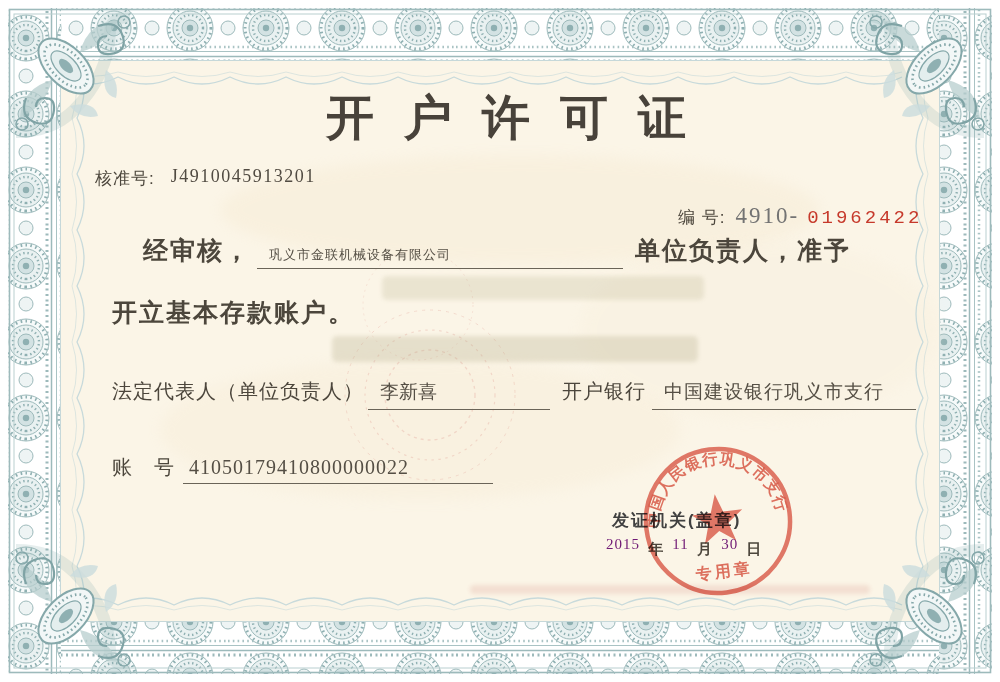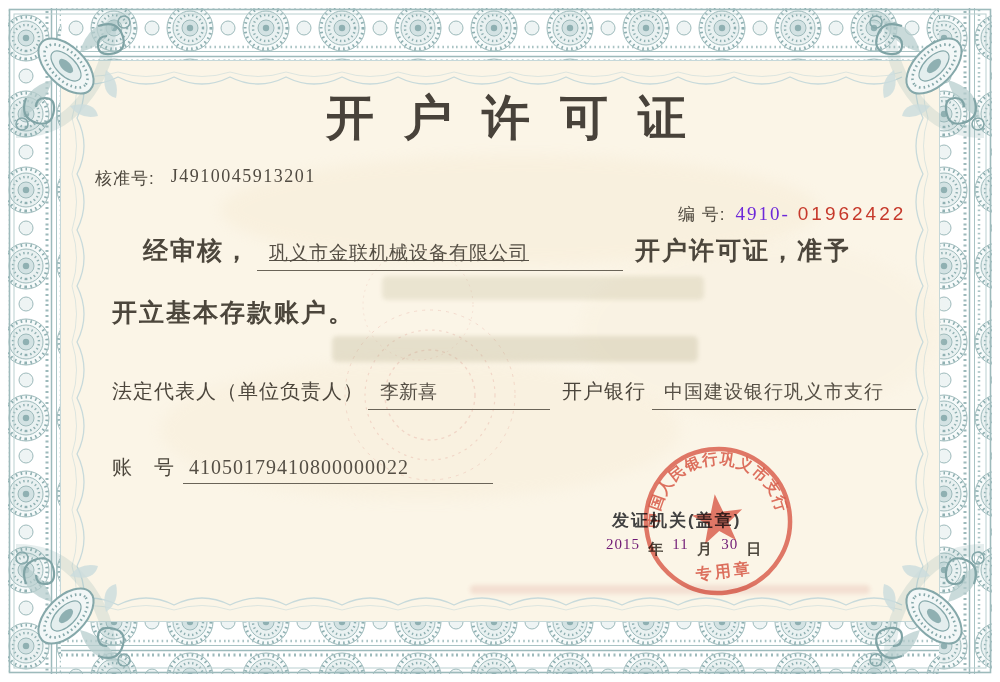--- a/index.html
+++ b/index.html
@@ -16,31 +16,31 @@
     position:absolute;top:86px;left:0;width:100%;text-align:center;
     font-family:"Liberation Serif","DejaVu Serif",serif;font-weight:700;
     font-size:48px;letter-spacing:30px;padding-left:42px;box-sizing:border-box;
     color:#48423a;
   }
   .meta-left{position:absolute;top:167px;left:95px;display:flex;align-items:baseline;}
   .meta-right{position:absolute;top:167px;left:678px;display:flex;align-items:baseline;margin-top:36px;}
   .meta-label{font-size:17px;font-weight:500;letter-spacing:1px;color:#4c463c;}
   .meta-val{font-family:"Liberation Serif",serif;font-size:18px;letter-spacing:1.5px;
             margin-left:16px;color:#514b42;position:relative;top:-2px;}
-  .serial-prefix{font-family:"Liberation Serif",serif;font-size:19px;letter-spacing:2px;margin-left:10px;color:#6d28d9;}
-  .serial-red{font-family:Liberation Sans, sans-serif;font-size:19px;letter-spacing:3px;margin-left:8px;color:#c6392b;}
+  .serial-prefix{font-family:"Liberation Serif",serif;font-size:23px;letter-spacing:2px;margin-left:10px;color:#737373;}
+  .serial-red{font-family:Liberation Mono, monospace;font-size:19px;letter-spacing:3px;margin-left:8px;color:#c6392b;}
 
   .line1{position:absolute;top:234px;left:143px;display:flex;align-items:baseline;}
   .big{font-size:25px;font-weight:700;letter-spacing:2px;color:#4c463c;}
   .field{
     font-family:"Liberation Serif",serif;color:#554f45;
     border-bottom:1.4px solid #6a6458;display:inline-block;box-sizing:border-box;
     padding:0 0 4px 12px;white-space:nowrap;
   }
-  .f-company{width:366px;font-size:19px;letter-spacing:1px;margin-left:6px;text-decoration:underline;}
+  .f-company{width:366px;font-size:13px;letter-spacing:1px;margin-left:6px;}
   .line1 .big.after{margin-left:12px;}
   .line2{position:absolute;top:296px;left:112px;}
   .line3{position:absolute;top:378px;left:112px;display:flex;align-items:baseline;}
   .mid{font-size:20px;font-weight:400;letter-spacing:1px;color:#4c463c;}
   .f-legal{width:182px;font-size:19px;margin-left:4px;}
   .lbl-bank{margin-left:12px;}
   .f-bank{width:264px;font-size:19px;letter-spacing:1px;margin-left:6px;}
   .line4{position:absolute;top:454px;left:112px;display:flex;align-items:baseline;}
   .f-account{width:310px;font-size:20px;letter-spacing:1px;margin-left:8px;padding-left:6px;}
 
@@ -176,21 +176,21 @@
 
     <div class="meta-right">
       <span class="meta-label">编 号:</span>
       <span class="serial-prefix">4910-</span>
       <span class="serial-red">01962422</span>
     </div>
 
     <div class="line1">
       <span class="big">经审核，</span>
       <span class="field f-company">巩义市金联机械设备有限公司</span>
-      <span class="big after">开户许可证，准予</span>
+      <span class="big after">单位负责人，准予</span>
     </div>
 
     <div class="line2">
       <span class="big">开立基本存款账户。</span>
     </div>
 
     <div class="line3">
       <span class="mid">法定代表人（单位负责人）</span>
       <span class="field f-legal">李新喜</span>
       <span class="mid lbl-bank">开户银行</span>

